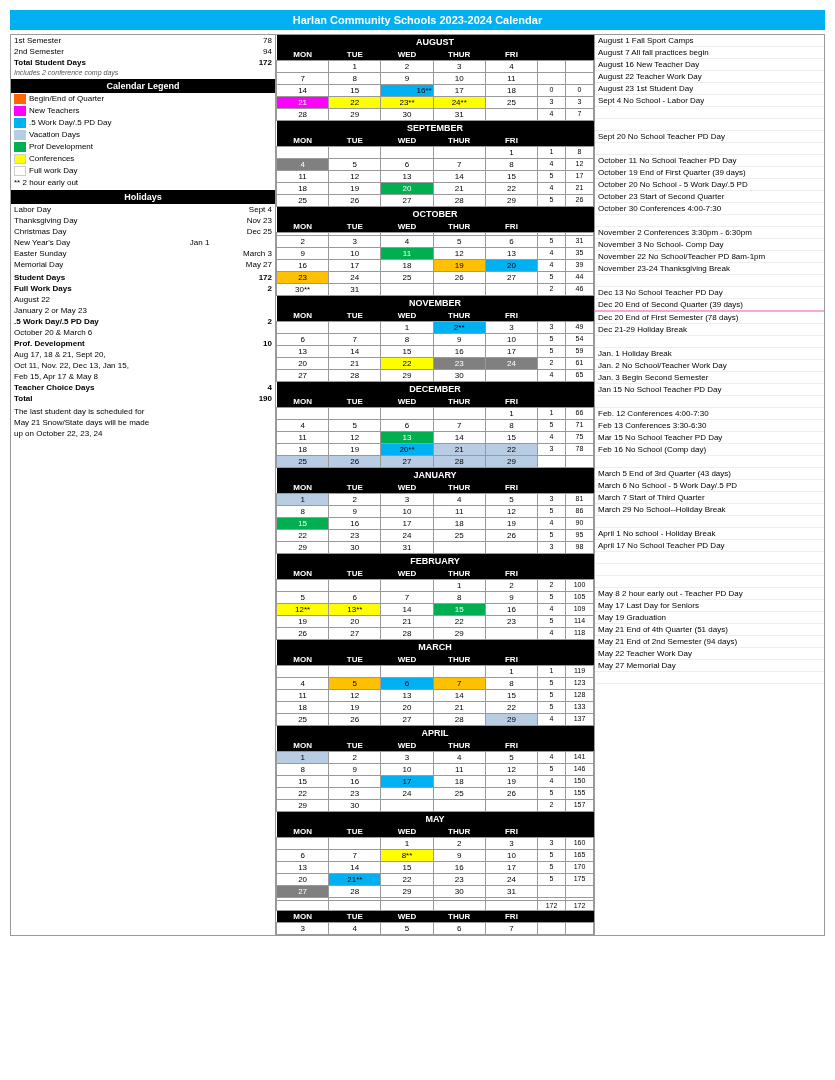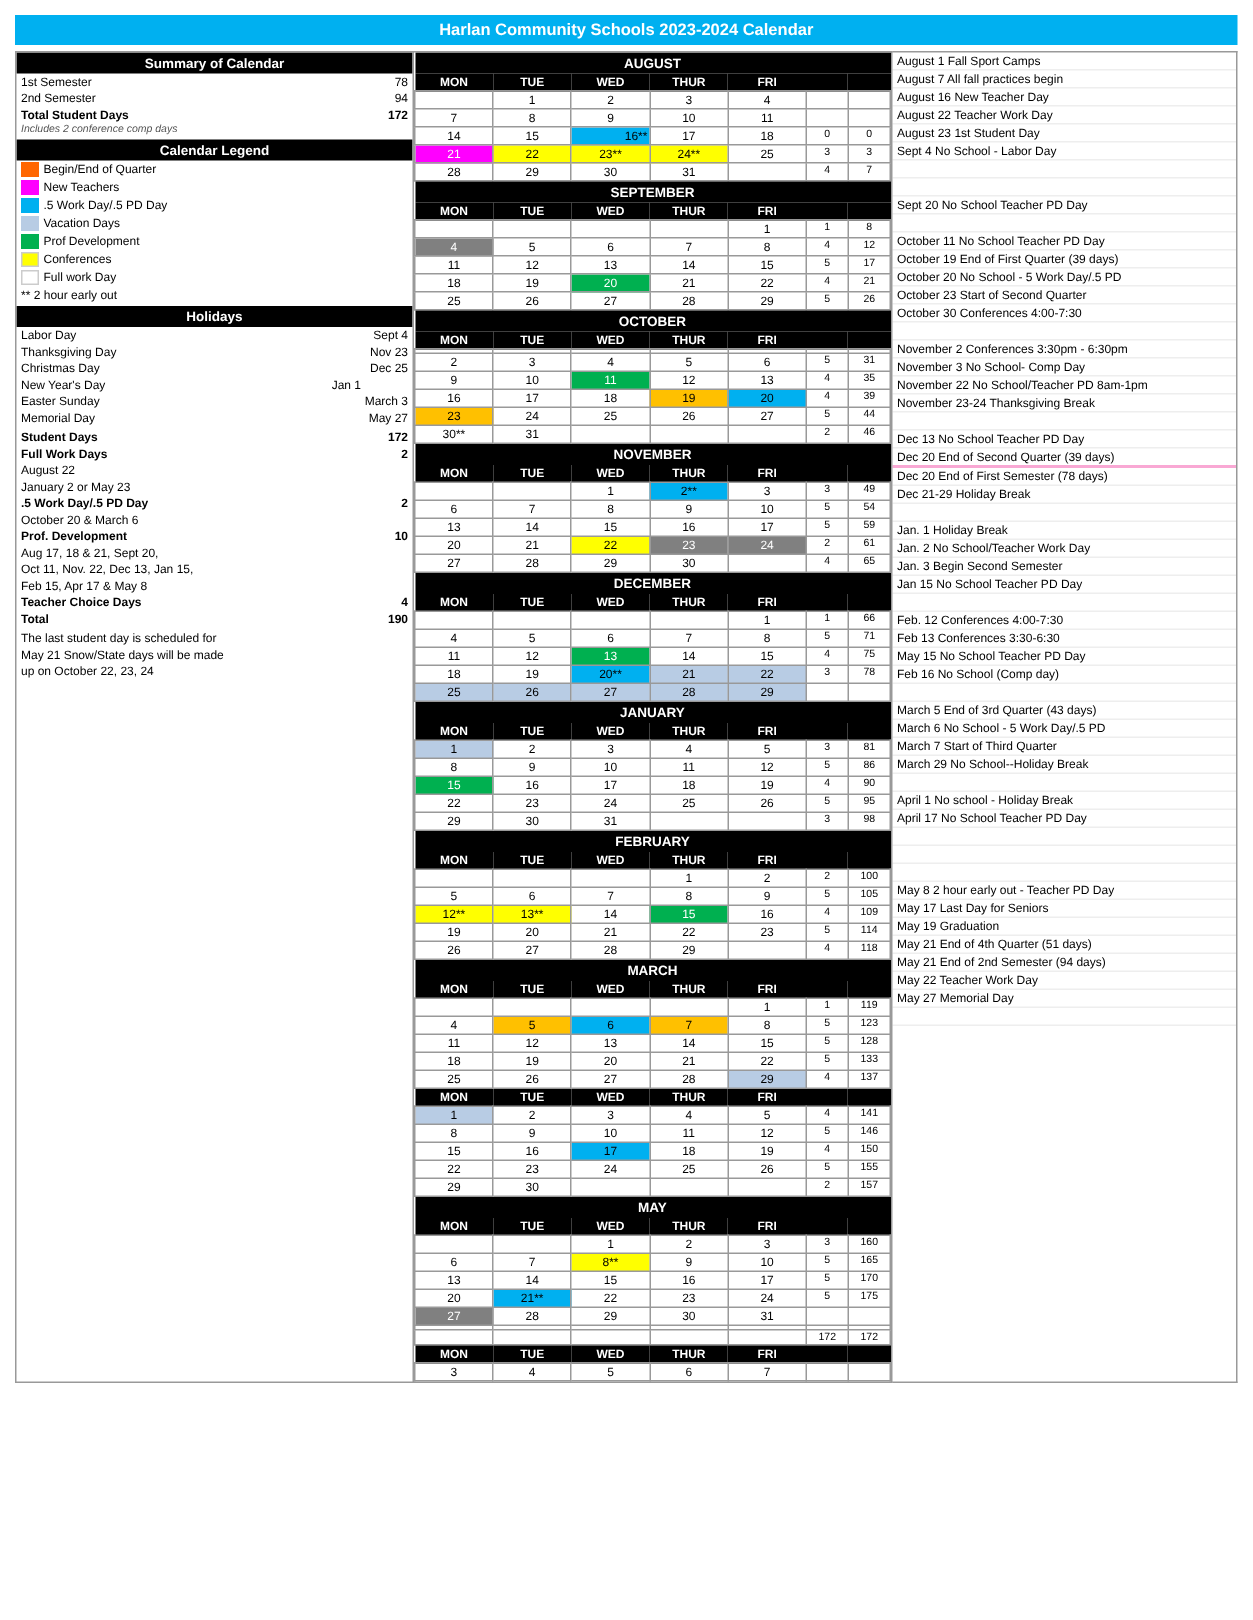--- a/index.html
+++ b/index.html
@@ -21,23 +21,20 @@
   <div class="header">Harlan Community Schools 2023-2024 Calendar</div>
 
   <table class="outer" style="width:100%; border-collapse:collapse;">
     <tbody>
         <tr>
 
       <td style="width:265px; vertical-align:top; border:1px solid #999;">
 
         <table style="width:100%; border-collapse:collapse;">
           <tbody>
-                <tr>
-            <td colspan="2" style="background:#000; color:#fff; text-align:center; font-weight:bold; font-size:9px; padding:2px;">Summary of Calendar</td>
-          </tr>
           <tr>
             <td style="font-size:8px; padding:1px 3px;">1st Semester</td>
             <td style="font-size:8px; padding:1px 3px; text-align:right;">78</td>
           </tr>
           <tr>
             <td style="font-size:8px; padding:1px 3px;">2nd Semester</td>
             <td style="font-size:8px; padding:1px 3px; text-align:right;">94</td>
           </tr>
           <tr>
             <td style="font-size:8px; padding:1px 3px; font-weight:bold;">Total Student Days</td>
@@ -93,21 +90,21 @@
           <tr>
             <td style="font-size:8px; padding:1px 3px;">Thanksgiving Day</td>
             <td style="font-size:8px; padding:1px 3px; text-align:right;">Nov 23</td>
           </tr>
           <tr>
             <td style="font-size:8px; padding:1px 3px;">Christmas Day</td>
             <td style="font-size:8px; padding:1px 3px; text-align:right;">Dec 25</td>
           </tr>
           <tr>
             <td style="font-size:8px; padding:1px 3px;">New Year's Day</td>
-            <td style="font-size:8px; padding:1px 3px; text-align:center;">Jan 1</td>
+            <td style="font-size:8px; padding:1px 3px; text-align:left;">Jan 1</td>
           </tr>
           <tr>
             <td style="font-size:8px; padding:1px 3px;">Easter Sunday</td>
             <td style="font-size:8px; padding:1px 3px; text-align:right;">March 3</td>
           </tr>
           <tr>
             <td style="font-size:8px; padding:1px 3px;">Memorial Day</td>
             <td style="font-size:8px; padding:1px 3px; text-align:right;">May 27</td>
           </tr>
         </tbody>
@@ -671,20 +668,23 @@
                     <td style="border:1px solid #999; text-align:center; font-size:8px; padding:1px; ">28</td>
                     <td style="border:1px solid #999; text-align:center; font-size:8px; padding:1px; background:#b8cce4;">29</td>
                     <td style="border:1px solid #999; text-align:center; font-size:7px; padding:1px;">4</td>
                     <td style="border:1px solid #999; text-align:center; font-size:7px; padding:1px;">137</td>
                   </tr>
                 </tbody>
               </table>
               <table style="width:100%; border-collapse:collapse; margin-bottom:0;">
                 <tbody>
                   <tr>
+                    <td colspan="7" style="background:#000; color:#fff; text-align:center; font-weight:bold; font-size:9px; padding:2px;">APRIL</td>
+                  </tr>
+                  <tr>
                     <th style="background:#000; color:#fff; font-size:8px; padding:1px; text-align:center; width:28px;">MON</th>
                     <th style="background:#000; color:#fff; font-size:8px; padding:1px; text-align:center; width:28px;">TUE</th>
                     <th style="background:#000; color:#fff; font-size:8px; padding:1px; text-align:center; width:28px;">WED</th>
                     <th style="background:#000; color:#fff; font-size:8px; padding:1px; text-align:center; width:28px;">THUR</th>
                     <th style="background:#000; color:#fff; font-size:8px; padding:1px; text-align:center; width:28px;">FRI</th>
                     <th style="background:#000; color:#fff; font-size:8px; padding:1px; text-align:center; width:15px;"></th>
                     <th style="background:#000; color:#fff; font-size:8px; padding:1px; text-align:center; width:15px;"></th>
                   </tr>
                   <tr>
                     <td style="border:1px solid #999; text-align:center; font-size:8px; padding:1px; background:#b8cce4;">1</td>
@@ -934,21 +934,21 @@
                   <tr>
                     <td style="font-size:8px; padding:1px 3px; border-bottom:1px solid #eee;">&nbsp;</td>
                   </tr>
                   <tr>
                     <td style="font-size:8px; padding:1px 3px; border-bottom:1px solid #eee;">Feb. 12 Conferences 4:00-7:30</td>
                   </tr>
                   <tr>
                     <td style="font-size:8px; padding:1px 3px; border-bottom:1px solid #eee;">Feb 13 Conferences 3:30-6:30</td>
                   </tr>
                   <tr>
-                    <td style="font-size:8px; padding:1px 3px; border-bottom:1px solid #eee;">May 15 No School Teacher PD Day</td>
+                    <td style="font-size:8px; padding:1px 3px; border-bottom:1px solid #eee;">Mar 15 No School Teacher PD Day</td>
                   </tr>
                   <tr>
                     <td style="font-size:8px; padding:1px 3px; border-bottom:1px solid #eee;">Feb 16 No School (Comp day)</td>
                   </tr>
                   <tr>
                     <td style="font-size:8px; padding:1px 3px; border-bottom:1px solid #eee;">&nbsp;</td>
                   </tr>
                   <tr>
                     <td style="font-size:8px; padding:1px 3px; border-bottom:1px solid #eee;">March 5 End of 3rd Quarter (43 days)</td>
                   </tr>

